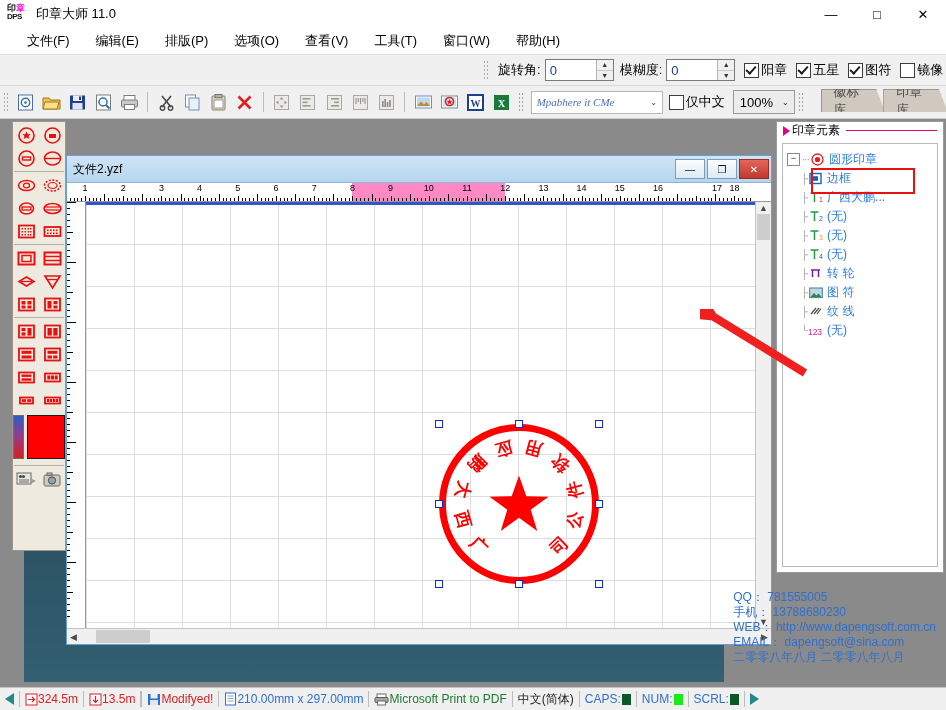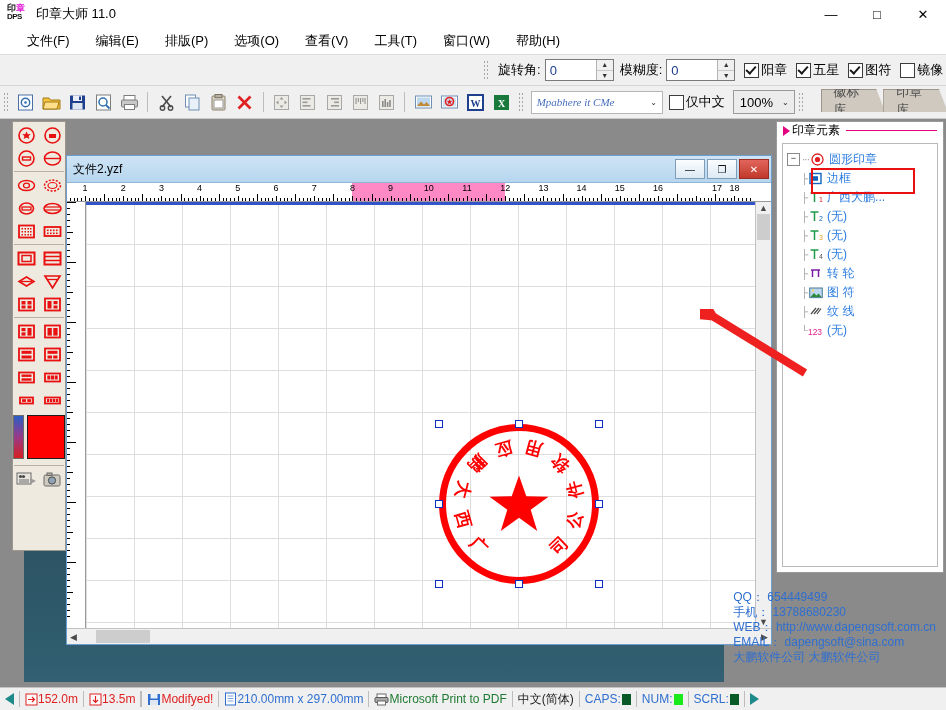--- a/index.html
+++ b/index.html
@@ -1118,39 +1118,39 @@
     <svg class="arrow-svg" width="110" height="70" viewBox="0 0 110 70">
       <defs>
           <marker id="ah" markerWidth="6" markerHeight="6" refX="1" refY="3" orient="auto">
         <path d="M6,0 L6,6 L0,3 z" fill="#ef2020"></path>
           </marker>
         </defs>
       <line x1="105" y1="64" x2="14" y2="8" stroke="#ef2020" stroke-width="8" marker-end="url(#ah)"></line>
     </svg>
 
     <div class="contact">
-      <div>QQ： 654449499</div>
+      <div>QQ： 781555005</div>
       <div>手机： 13788680230</div>
       <div>WEB： http://www.dapengsoft.com.cn</div>
       <div>EMAIL： dapengsoft@sina.com</div>
-      <div class="last">大鹏软件公司 大鹏软件公司</div>
+      <div class="last">二零零八年八月 二零零八年八月</div>
     </div>
   </div>
 
   <div class="status">
     <div class="st-cell">
       <span class="tri-l"></span>
     </div>
     <div class="st-sep"></div>
     <div class="st-cell">
       <svg width="13" height="13" viewBox="0 0 13 13">
           <rect x="1" y="1" width="11" height="11" fill="#fff" stroke="#e02020"></rect>
           <path d="M3 6.5h6M7 4l2.5 2.5L7 9" stroke="#e02020" fill="none" stroke-width="1.2"></path>
         </svg>
-      <span class="st-red">152.0m</span>
+      <span class="st-red">324.5m</span>
     </div>
     <div class="st-sep"></div>
     <div class="st-cell">
       <svg width="13" height="13" viewBox="0 0 13 13">
           <rect x="1" y="1" width="11" height="11" fill="#fff" stroke="#e02020"></rect>
           <path d="M6.5 3v6M4 7l2.5 2.5L9 7" stroke="#e02020" fill="none" stroke-width="1.2"></path>
         </svg>
       <span class="st-red">13.5m</span>
     </div>
     <div class="st-sep"></div>

